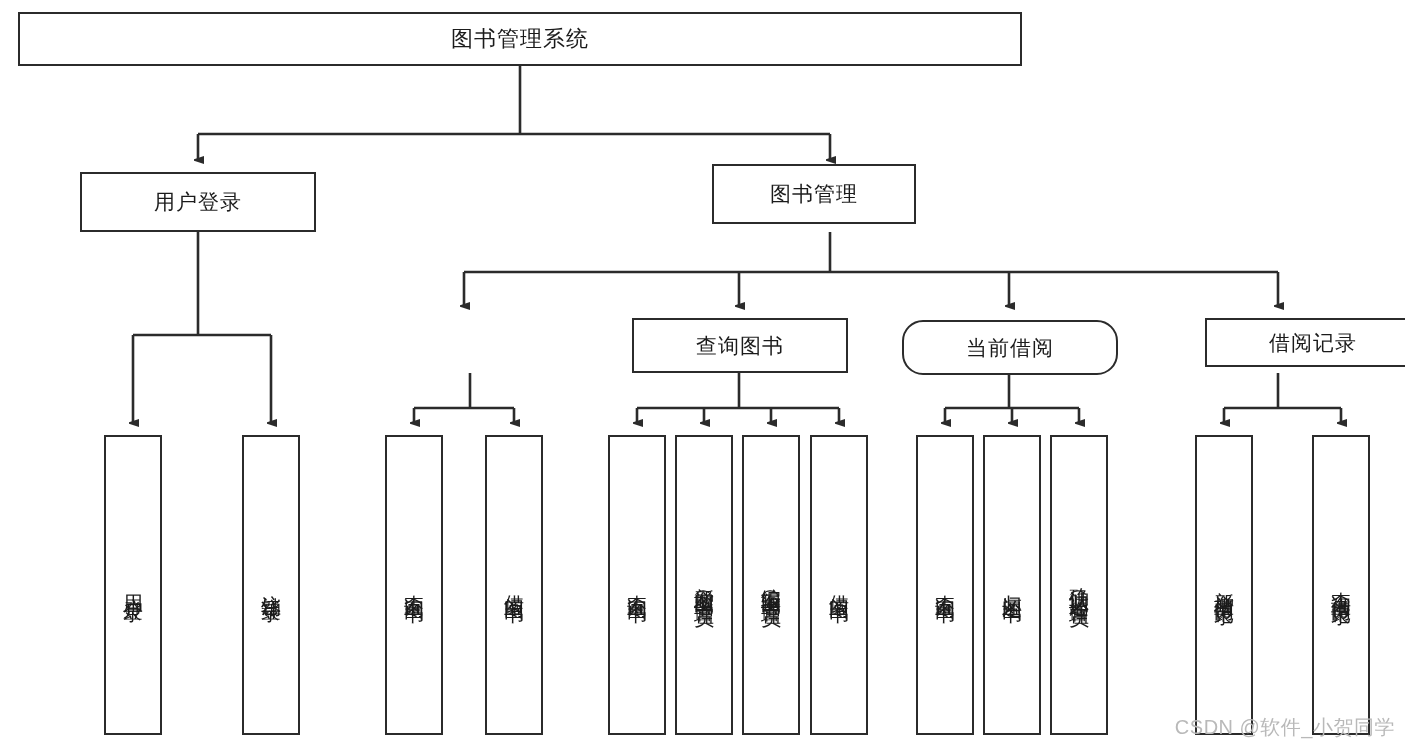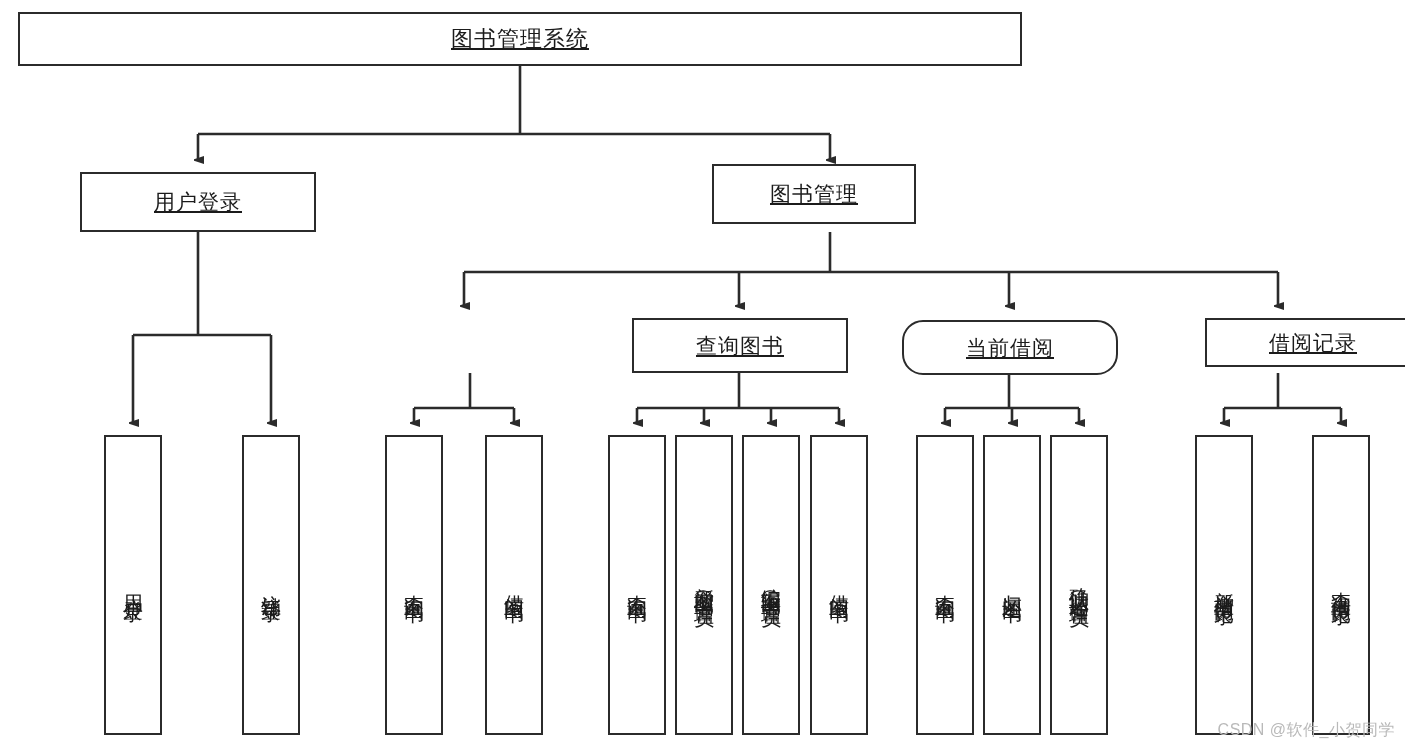--- a/index.html
+++ b/index.html
@@ -31,21 +31,20 @@
     border: 2px solid #2b2b2b;
     background: #ffffff;
     display: flex;
     align-items: center;
     justify-content: center;
     color: #1b1b1b;
   }
   .node.horizontal {
     font-size: 21px;
     letter-spacing: 1px;
-    text-decoration: underline;
   }
   .node.root {
     font-size: 22px;
   }
   .node.leaf {
     font-size: 20px;
     padding: 6px 0;
     align-items: center;
   }
   .leaf-label {
@@ -53,21 +52,21 @@
     text-orientation: upright;
     letter-spacing: 3px;
     line-height: 1.05;
     white-space: nowrap;
     display: block;
   }
   .watermark {
     position: absolute;
     right: 10px;
     bottom: 6px;
-    font-size: 16px;
+    font-size: 20px;
     color: #b9b9b9;
     letter-spacing: 0.5px;
     white-space: nowrap;
   }
 </style>
 </head>
 <body>
 
 <div id="canvas">
 

